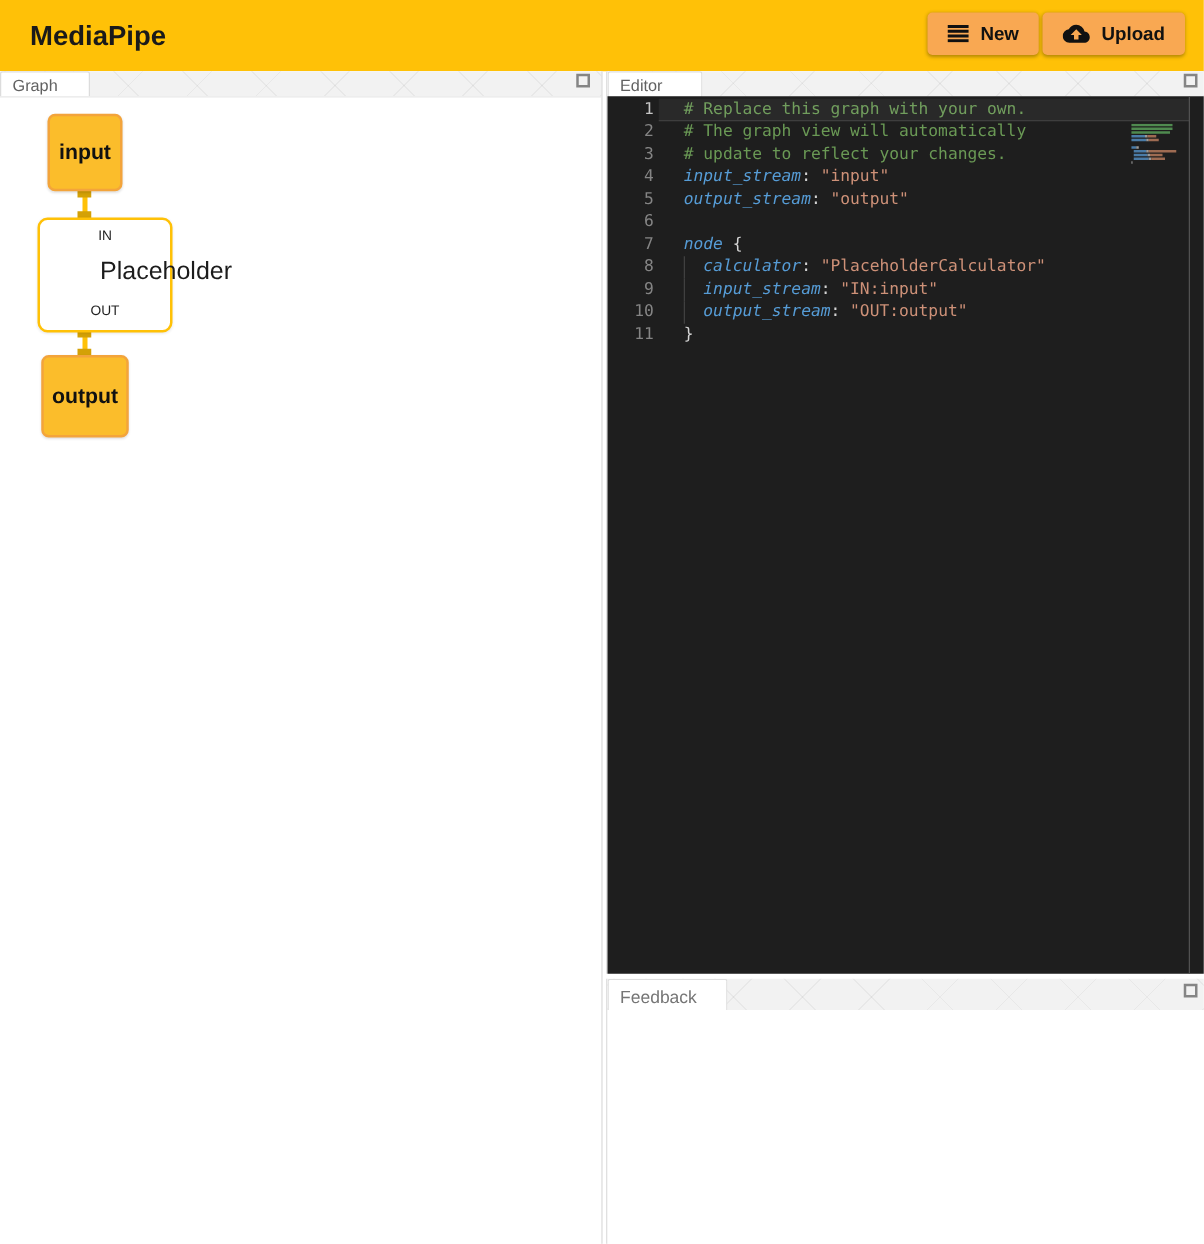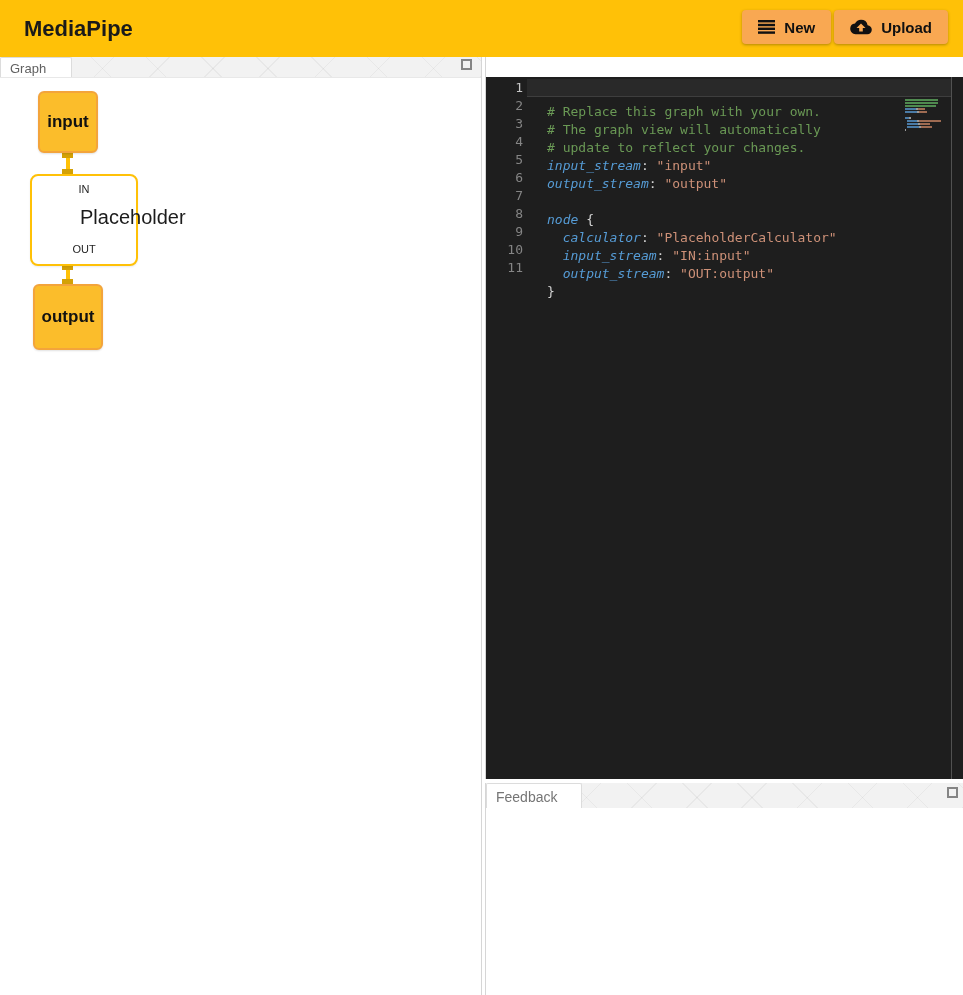--- a/index.html
+++ b/index.html
@@ -65,21 +65,21 @@
     background:#fff; border-left:1px solid #d6d6d6; }
   .panel-editor .tab { width:76px; }
   .panel-editor .max-icon { right:5px; top:2px; }
   .editor-dark { position:absolute; left:0; top:20px; right:0; bottom:0;
     background:#1E1E1E; overflow:hidden; cursor:text; }
   .code-area { position:absolute; left:0; top:2px; right:0;
     font-family:"DejaVu Sans Mono","Liberation Mono",monospace;
     font-size:13px; line-height:18px; }
   .crow { display:flex; height:18px; position:relative; }
   .crow .ln { flex:none; width:37px; text-align:right; color:#858585; user-select:none; }
-  .crow .code { margin-left:24px; white-space:pre; position:relative;margin-top:24px; }
+  .crow .code { margin-left:24px; white-space:pre; position:relative; }
   .crow.guide .code::before { content:''; position:absolute; left:0; top:0; bottom:0;
     width:1px; background:#404040; }
   .crow.current .ln { color:#c6c6c6; }
   .crow.current::after { content:''; position:absolute; left:41px; right:11px;
     top:0; bottom:0; background:rgba(255,255,255,0.05);
     border-bottom:1px solid #3e3e3e; pointer-events:none; }
   .tok-comment { color:#6A9955; }
   .tok-key     { color:#569CD6;font-style:italic; }
   .tok-string  { color:#CE9178; }
   .tok-punct   { color:#D4D4D4; }
@@ -158,20 +158,26 @@
       <div class="port port-out">OUT</div>
     </div>
 
     <div class="gnode gnode-output">
       <span>output</span>
     </div>
   </div>
 </div>
 
 <div class="panel-editor">
+  <div class="tabbar">
+    <div class="tab">
+      <span>Editor</span>
+    </div>
+    <div class="max-icon"></div>
+  </div>
   <div class="editor-dark">
     <div class="code-area" id="code-area">
         <div class="crow current">
           <span class="ln">1</span>
           <span class="code"><span class="tok-comment"># Replace this graph with your own.</span></span>
         </div>
         <div class="crow">
           <span class="ln">2</span>
           <span class="code"><span class="tok-comment"># The graph view will automatically</span></span>
         </div>

